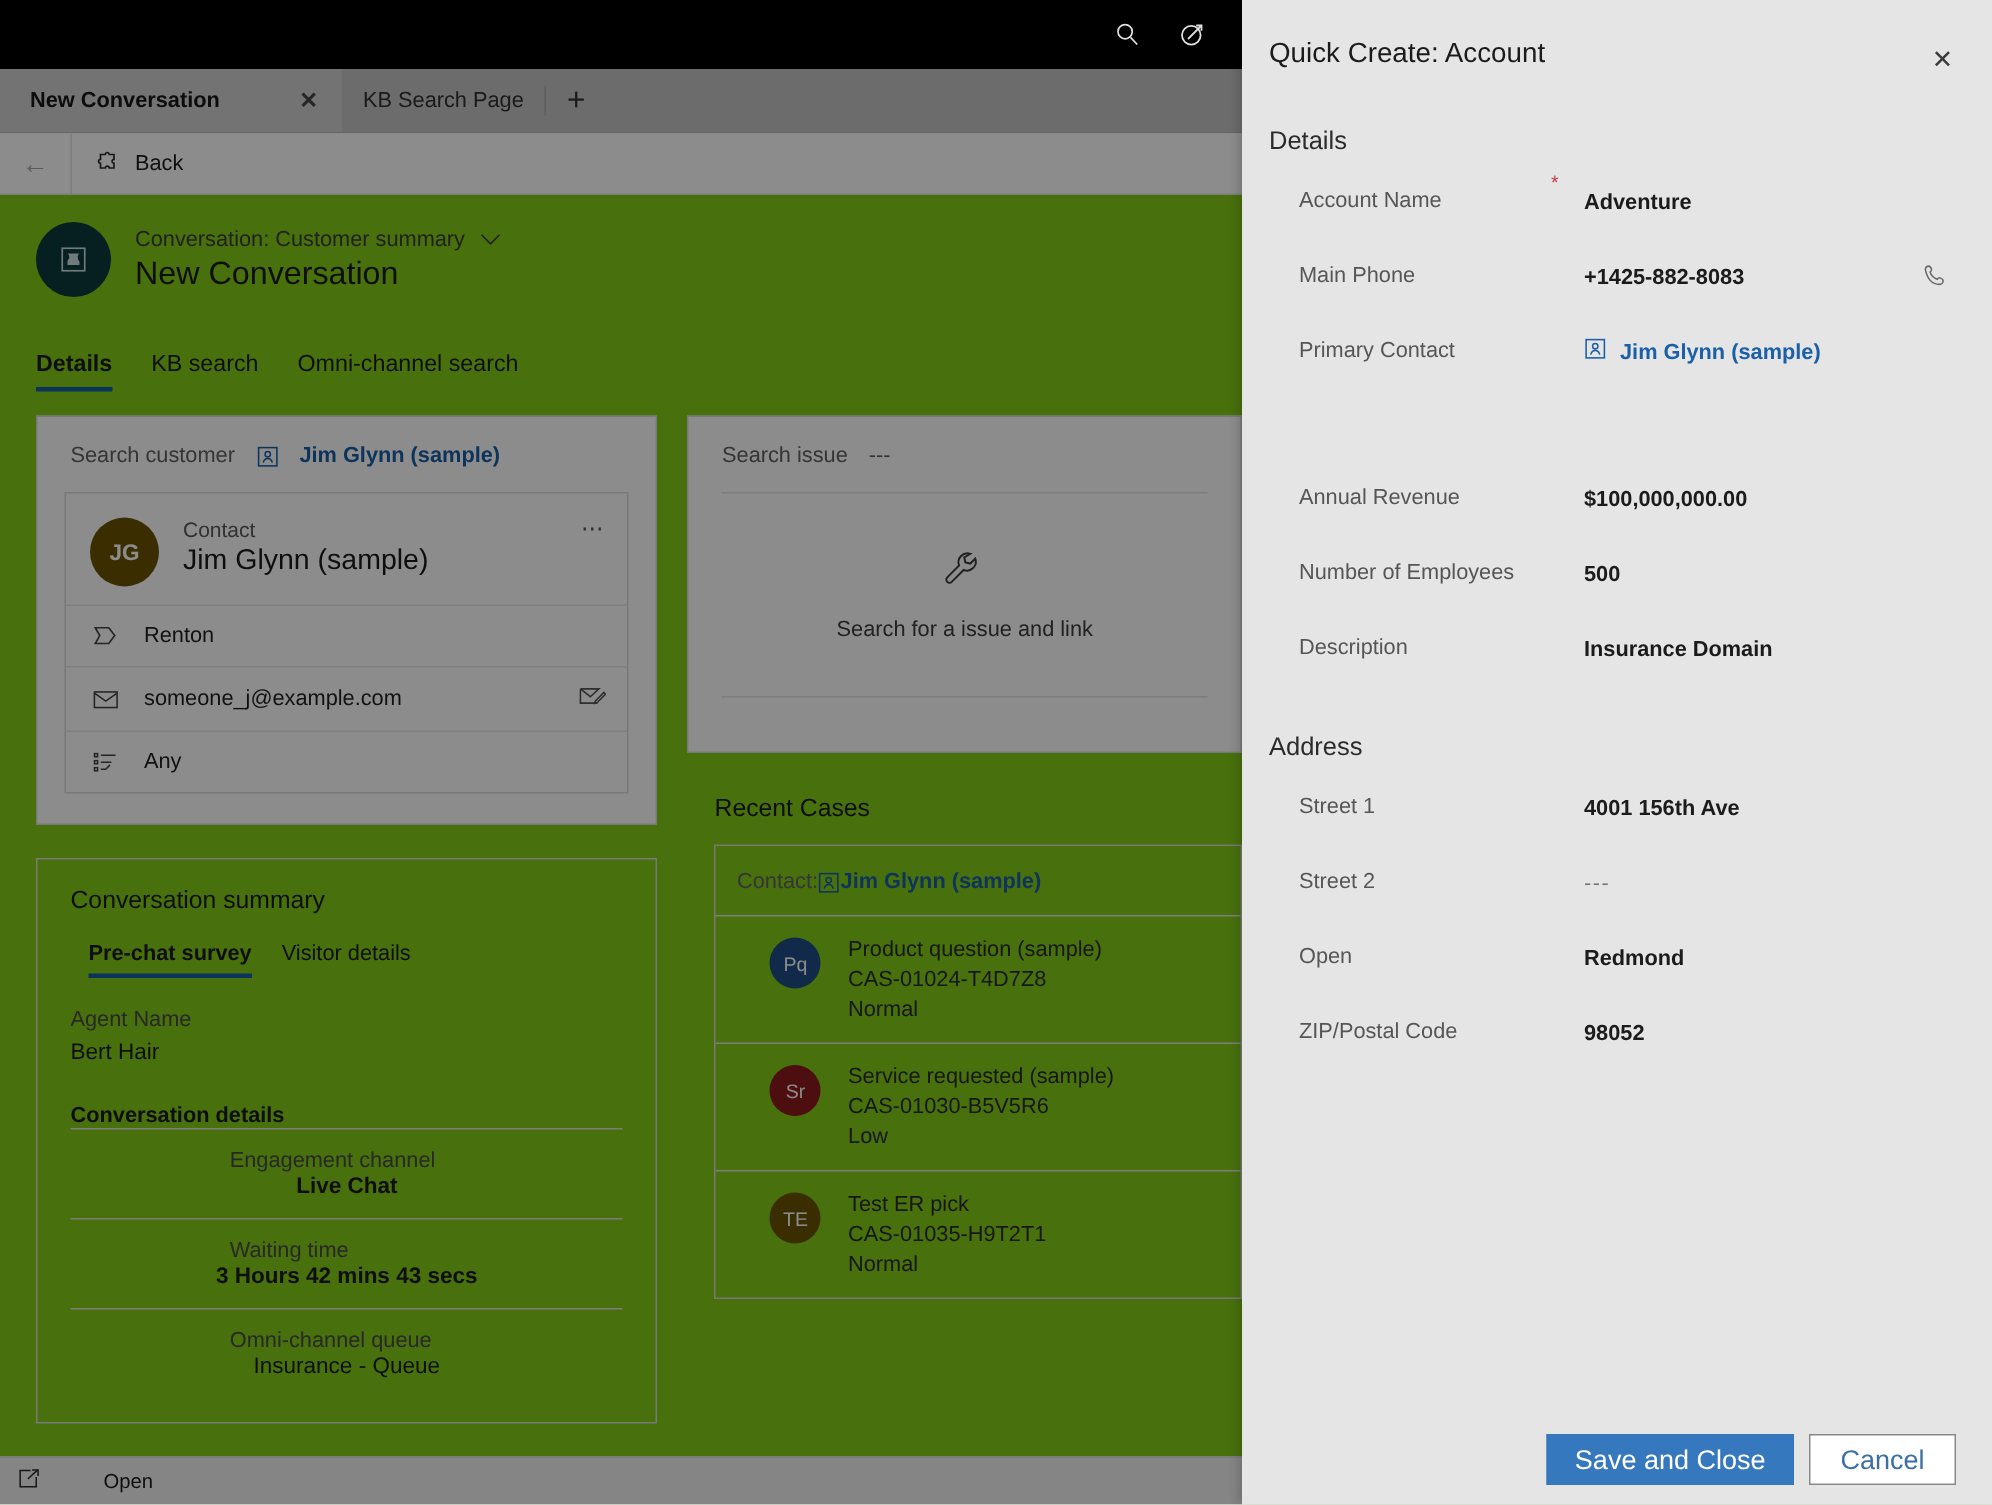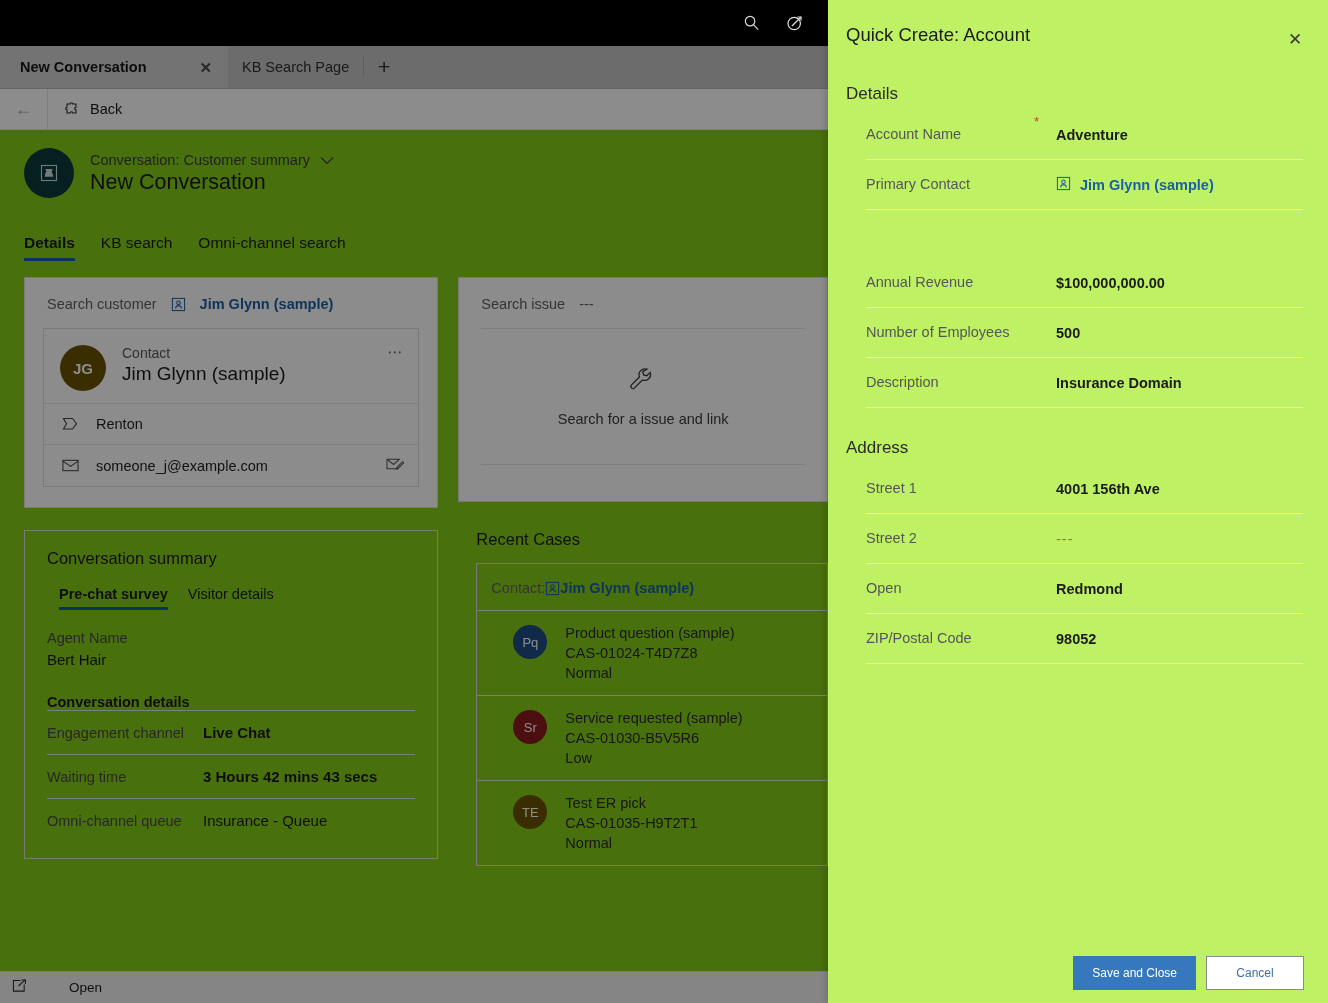--- a/index.html
+++ b/index.html
@@ -93,21 +93,21 @@
 
   .summary-card { margin-top: 22px; border:1px solid #dcdcdc; padding: 18px 22px 16px 22px;}
   .sum-title { font-size:16.5px; color:#1b1b1b; }
   .tabs3 { display:flex; gap:20px; margin-top:18px; font-size:14.5px; }
   .tab3 { padding-bottom:8px; position:relative; color:#1b1b1b;}
   .tab3.sel { font-weight:700;margin-left:12px; }
   .tab3.sel::after { content:""; position:absolute; left:0;right:0;bottom:0;height:3px;background:#1460a8;}
   .fld-l { font-size:14.5px; color:#494949; margin-top:20px;}
   .fld-v { font-size:15px; color:#1b1b1b; margin-top:5px;}
   .sec-h { font-size:14.5px; font-weight:700; color:#1b1b1b; margin-top:26px;}
-  .kv { display:flex; align-items:center; border-top:1px solid #e4e4e4; padding: 13px 0;}
+  .kv { display:flex; align-items:center; border-top:1px solid #e4e4e4; padding: 13px 0; flex-direction: column;}
   .kv .k { width: 156px; font-size:14.5px; color:#494949;}
   .kv .v { font-size:15px; color:#1b1b1b; font-weight:600;}
   .kv .v.plain { font-weight:400; }
 
   .issue-card { padding: 18px 22px 0 22px; height: 225px; }
   .issue-top { display:flex; align-items:center; gap:14px; font-size:14.5px; padding-bottom:16px;
                border-bottom:1px solid #e4e4e4;}
   .issue-empty { display:flex; flex-direction:column; align-items:center; justify-content:center;
                  height: 135px; gap:14px; color:#3c3c3c; font-size:14.5px;}
   .issue-foot { border-top:1px solid #e4e4e4; height: 28px; }
@@ -128,39 +128,39 @@
     border-top:1px solid #e0e0e0; font-size:13.5px; color:#1b1b1b;}
 
   
   .dim-top { position:absolute; top:46px; left:0; width:828px; height:43px;
              background: rgba(0,0,0,0.55); pointer-events:none; }
   .dim-body { position:absolute; top:89px; left:0; width:828px; bottom:0;
              background: rgba(0,0,0,0.45); pointer-events:none; }
 
   
   .panel { position:absolute; top:0; right:0; width:500px; height:1003px;
-           background:#bef264; box-shadow: -2px 0 7px rgba(0,0,0,0.18); }
+           background:#e5e5e5; box-shadow: -2px 0 7px rgba(0,0,0,0.18); }
   .p-head { display:flex; align-items:flex-start; padding: 24px 18px 0 18px;}
   .p-title { font-size: 18.5px; color:#1b1b1b; flex:1; }
   .p-close { width:30px;height:30px;display:flex;align-items:center;justify-content:center;
              color:#3b3b3b; font-size:17px;}
   .p-sec { font-size: 17px; color:#2b2b2b; padding: 30px 0 6px 18px; }
   .p-rows { padding: 0 25px 0 38px; }
   .p-row { display:flex; align-items:center; min-height: 50px; border-bottom: 1px solid #e6e6e6; }
   .p-k { width: 168px; font-size: 14.5px; color:#565656; line-height:1.35; }
   .p-req { width: 22px; color:#d13438; font-size: 13px; align-self:flex-start; padding-top:4px;}
   .p-v { flex:1; font-size: 14.5px; color:#1b1b1b; font-weight: 600; }
   .p-v.muted { color:#7a7a7a; font-weight:400; letter-spacing:1px;}
   .p-v.link { color:#1a5fa8; display:flex; align-items:center; gap:9px; }
   .p-tail { width: 26px; display:flex; align-items:center; justify-content:center; color:#6b6b6b;}
   .p-gap { height: 48px; }
 
   .p-foot { position:absolute; left:0; right:0; bottom: 0; height: 60px;
             display:flex; align-items:center; justify-content:flex-end; gap:10px; padding-right: 24px;}
-  .btn { font-family:"Liberation Sans",sans-serif; font-size:12px; height:34px; padding: 0 18px;
+  .btn { font-family:"Liberation Sans",sans-serif; font-size:18px; height:34px; padding: 0 18px;
          border:1px solid transparent; cursor:pointer; }
   .btn-primary { background:#3678bd; color:#fff; border-color:#3678bd; }
   .btn-secondary { background:#fff; color:#3b6fa5; border-color:#8a8a8a; min-width: 98px;}
 </style>
 </head>
 <body>
 
 <div id="root">
 
   <div class="app">
@@ -278,20 +278,33 @@
                 <span>someone_j@example.com</span>
                 <span class="trail">
                   <svg width="18" height="14" viewBox="0 0 19 14" fill="none" stroke="#555" stroke-width="1.1">
                     <polyline points="1,2 1,12 13,12"></polyline>
                       <polyline points="1,2 14,2 8,7.5 1,2"></polyline>
                     <path d="M11.5 10.5 17.5 4.5l1.2 1.2L12.7 11.7l-1.7.5z"></path>
                   </svg>
                 </span>
               </div>
 
+              <div class="cc-row">
+                <span class="ico">
+                  <svg width="17" height="15" viewBox="0 0 18 16" fill="none" stroke="#444" stroke-width="1.1">
+                    <rect x="1" y="1.5" width="2.2" height="2.2"></rect>
+                      <line x1="5.5" y1="2.6" x2="16" y2="2.6"></line>
+                    <rect x="1" y="6.5" width="2.2" height="2.2"></rect>
+                      <line x1="5.5" y1="7.6" x2="13" y2="7.6"></line>
+                    <rect x="1" y="11.5" width="2.2" height="2.2"></rect>
+                      <polyline points="5.5,12.6 9,12.6 12,9.5"></polyline>
+                  </svg>
+                </span>
+                <span>Any</span>
+              </div>
             </div>
           </div>
 
           <div class="summary-card">
             <div class="sum-title">Conversation summary</div>
             <div class="tabs3">
               <div class="tab3 sel">Pre-chat survey</div>
               <div class="tab3">Visitor details</div>
             </div>
             <div class="fld-l">Agent Name</div>
@@ -400,20 +413,30 @@
 
     <div class="p-sec">Details</div>
 
     <div class="p-rows">
       <div class="p-row">
         <div class="p-k">Account Name</div>
         <div class="p-req">*</div>
         <div class="p-v">Adventure</div>
       </div>
 
+      <div class="p-row">
+        <div class="p-k">Main Phone</div>
+        <div class="p-req"></div>
+        <div class="p-v">+1425-882-8083</div>
+        <div class="p-tail">
+          <svg width="17" height="17" viewBox="0 0 18 18" fill="none" stroke="#6b6b6b" stroke-width="1.1">
+            <path d="M4 1.5c1.2 0 1.6 1 2 2.2.3 1-.5 1.6-1 2 .8 2.4 2.6 4.3 5 5.1.4-.5 1-1.3 2-1 1.2.4 2.2.8 2.2 2 0 1.5-1.3 2.6-2.7 2.6C6.8 14.4 3.2 10.8 1.7 4.2 1.7 2.8 2.6 1.5 4 1.5z"></path>
+          </svg>
+        </div>
+      </div>
 
       <div class="p-row">
         <div class="p-k">Primary Contact</div>
         <div class="p-req"></div>
         <div class="p-v link">
           <span>
             <svg width="15" height="15" viewBox="0 0 16 16" fill="none" stroke="#1a5fa8" stroke-width="1.1">
               <rect x="1.5" y="1.5" width="13" height="13"></rect>
                 <circle cx="8" cy="6.2" r="1.9"></circle>
                 <path d="M4.8 12.2c.4-2 1.8-3 3.2-3s2.8 1 3.2 3"></path>

